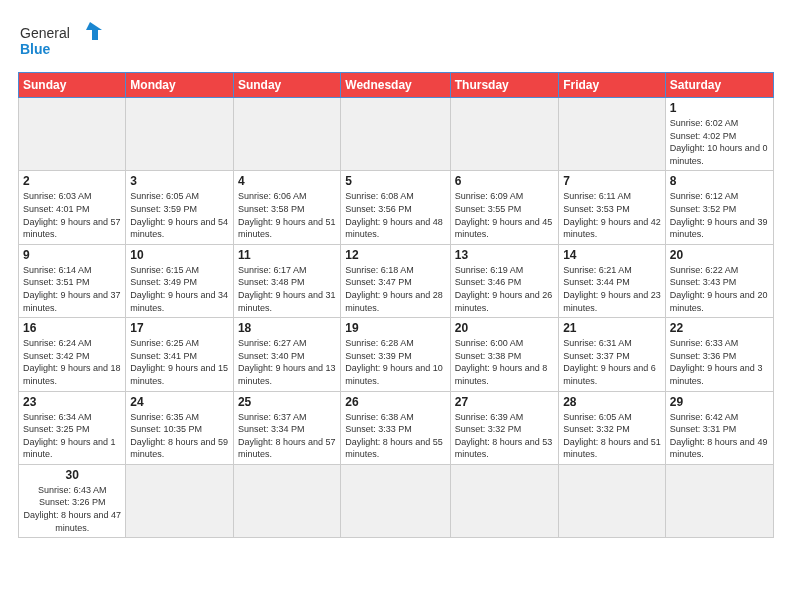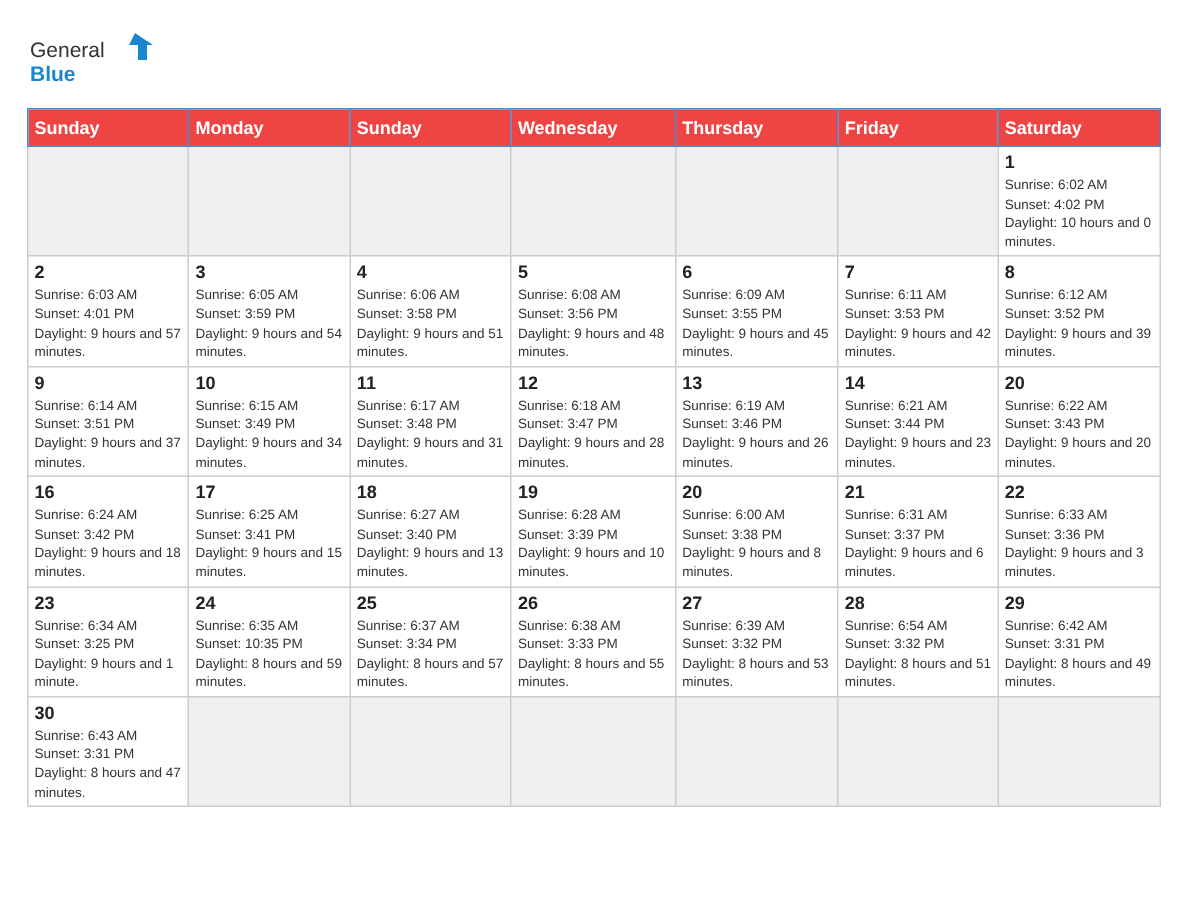--- a/index.html
+++ b/index.html
@@ -73,20 +73,21 @@
       display: block;
       margin-bottom: 2px;
     }
     .day-info {
       font-size: 9px;
       color: #333;
       line-height: 1.4;
     }
     .last-row td {
       min-height: 55px;
+      text-align: center;
     }
   </style>
 </head>
 <body>
 
 <div class="page">
   <div class="header">
     <div class="logo">
   <svg width="90" height="44" viewBox="0 0 90 44">
     <text x="2" y="20" font-size="14" font-family="Arial" fill="#333" font-weight="normal">General</text>
@@ -285,36 +286,36 @@
 Daylight: 8 hours and 55 minutes.</div>
           </td>
           <td>
             <span class="day-num">27</span>
             <div class="day-info">Sunrise: 6:39 AM
 Sunset: 3:32 PM
 Daylight: 8 hours and 53 minutes.</div>
           </td>
           <td>
             <span class="day-num">28</span>
-            <div class="day-info">Sunrise: 6:54 AM
+            <div class="day-info">Sunrise: 6:05 AM
 Sunset: 3:32 PM
 Daylight: 8 hours and 51 minutes.</div>
           </td>
           <td>
             <span class="day-num">29</span>
             <div class="day-info">Sunrise: 6:42 AM
 Sunset: 3:31 PM
 Daylight: 8 hours and 49 minutes.</div>
           </td>
         </tr>
         <tr class="last-row">
           <td>
             <span class="day-num">30</span>
             <div class="day-info">Sunrise: 6:43 AM
-Sunset: 3:31 PM
+Sunset: 3:26 PM
 Daylight: 8 hours and 47 minutes.</div>
           </td>
           <td class="empty"></td>
           <td class="empty"></td>
           <td class="empty"></td>
           <td class="empty"></td>
           <td class="empty"></td>
           <td class="empty"></td>
         </tr>
       </tbody>

